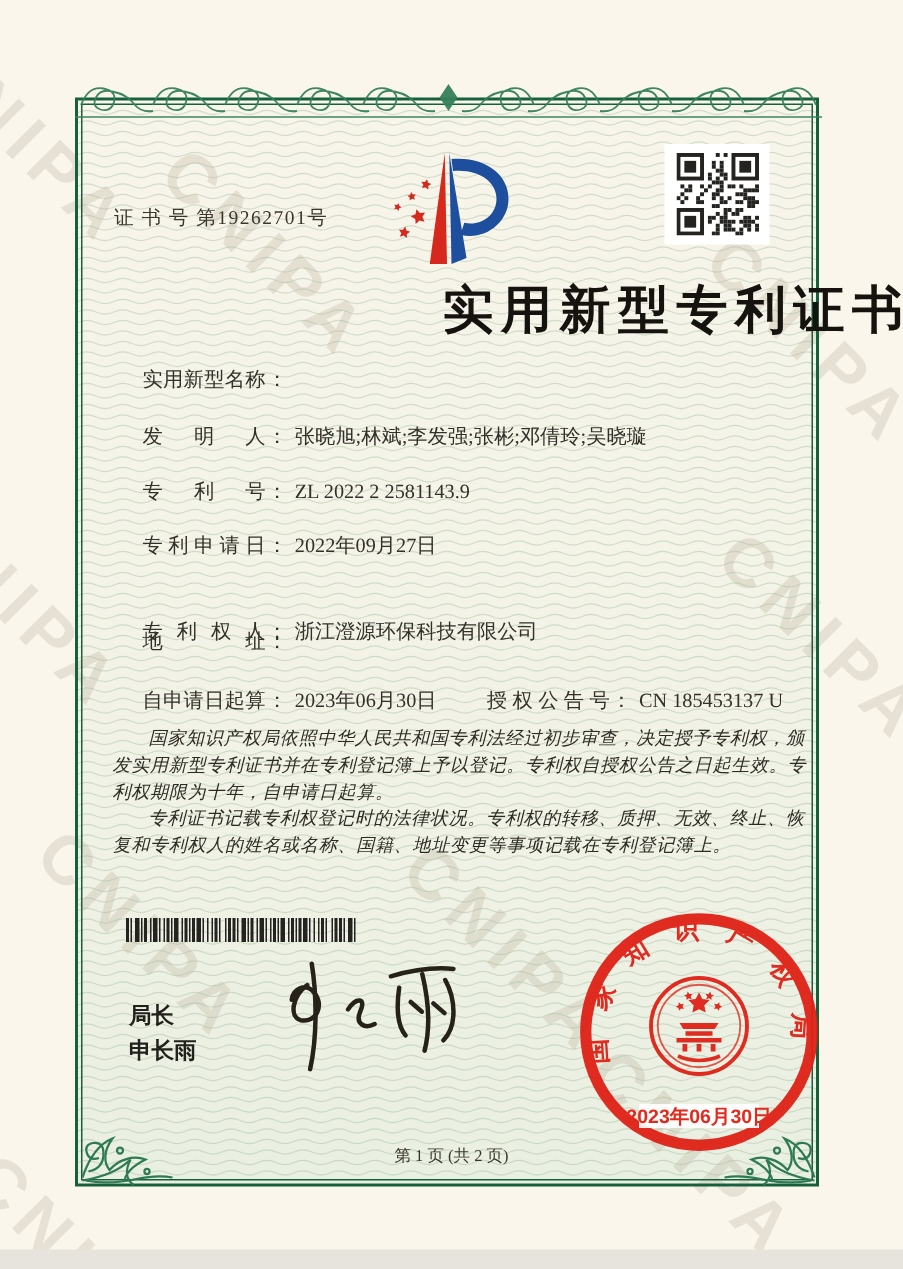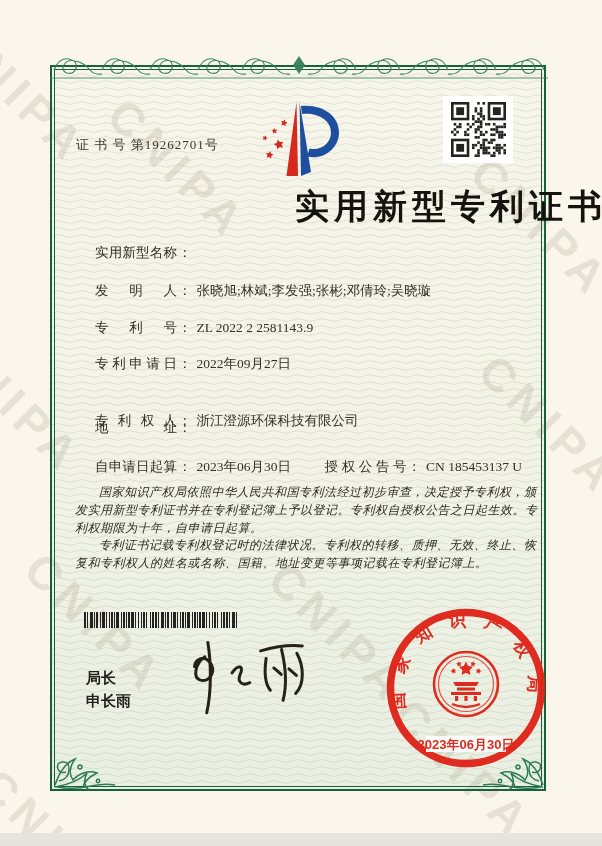--- a/index.html
+++ b/index.html
@@ -370,14 +370,15 @@
       <path d="M-15,8 H15 V11 H-15 Z"></path>
       <rect x="-11" y="12" width="3.2" height="5"></rect>
       <rect x="-1.6" y="12" width="3.2" height="5"></rect>
       <rect x="7.8" y="12" width="3.2" height="5"></rect>
       <path d="M-14,20 Q0,26 14,20" fill="none" stroke="#df2116" stroke-width="2.4"></path>
     </g>
     <rect x="-40" y="48" width="80" height="16" fill="#ffffff" opacity="0.92"></rect>
     <text y="60.5" text-anchor="middle" font-size="13" font-weight="bold" fill="#df2116" font-family="Liberation Sans, sans-serif">2023年06月30日</text>
   </svg>
 
+  <div class="page-num">第 1 页 (共 2 页)</div>
   <div class="footer-strip"></div>
 </div>
 
 </body></html>

